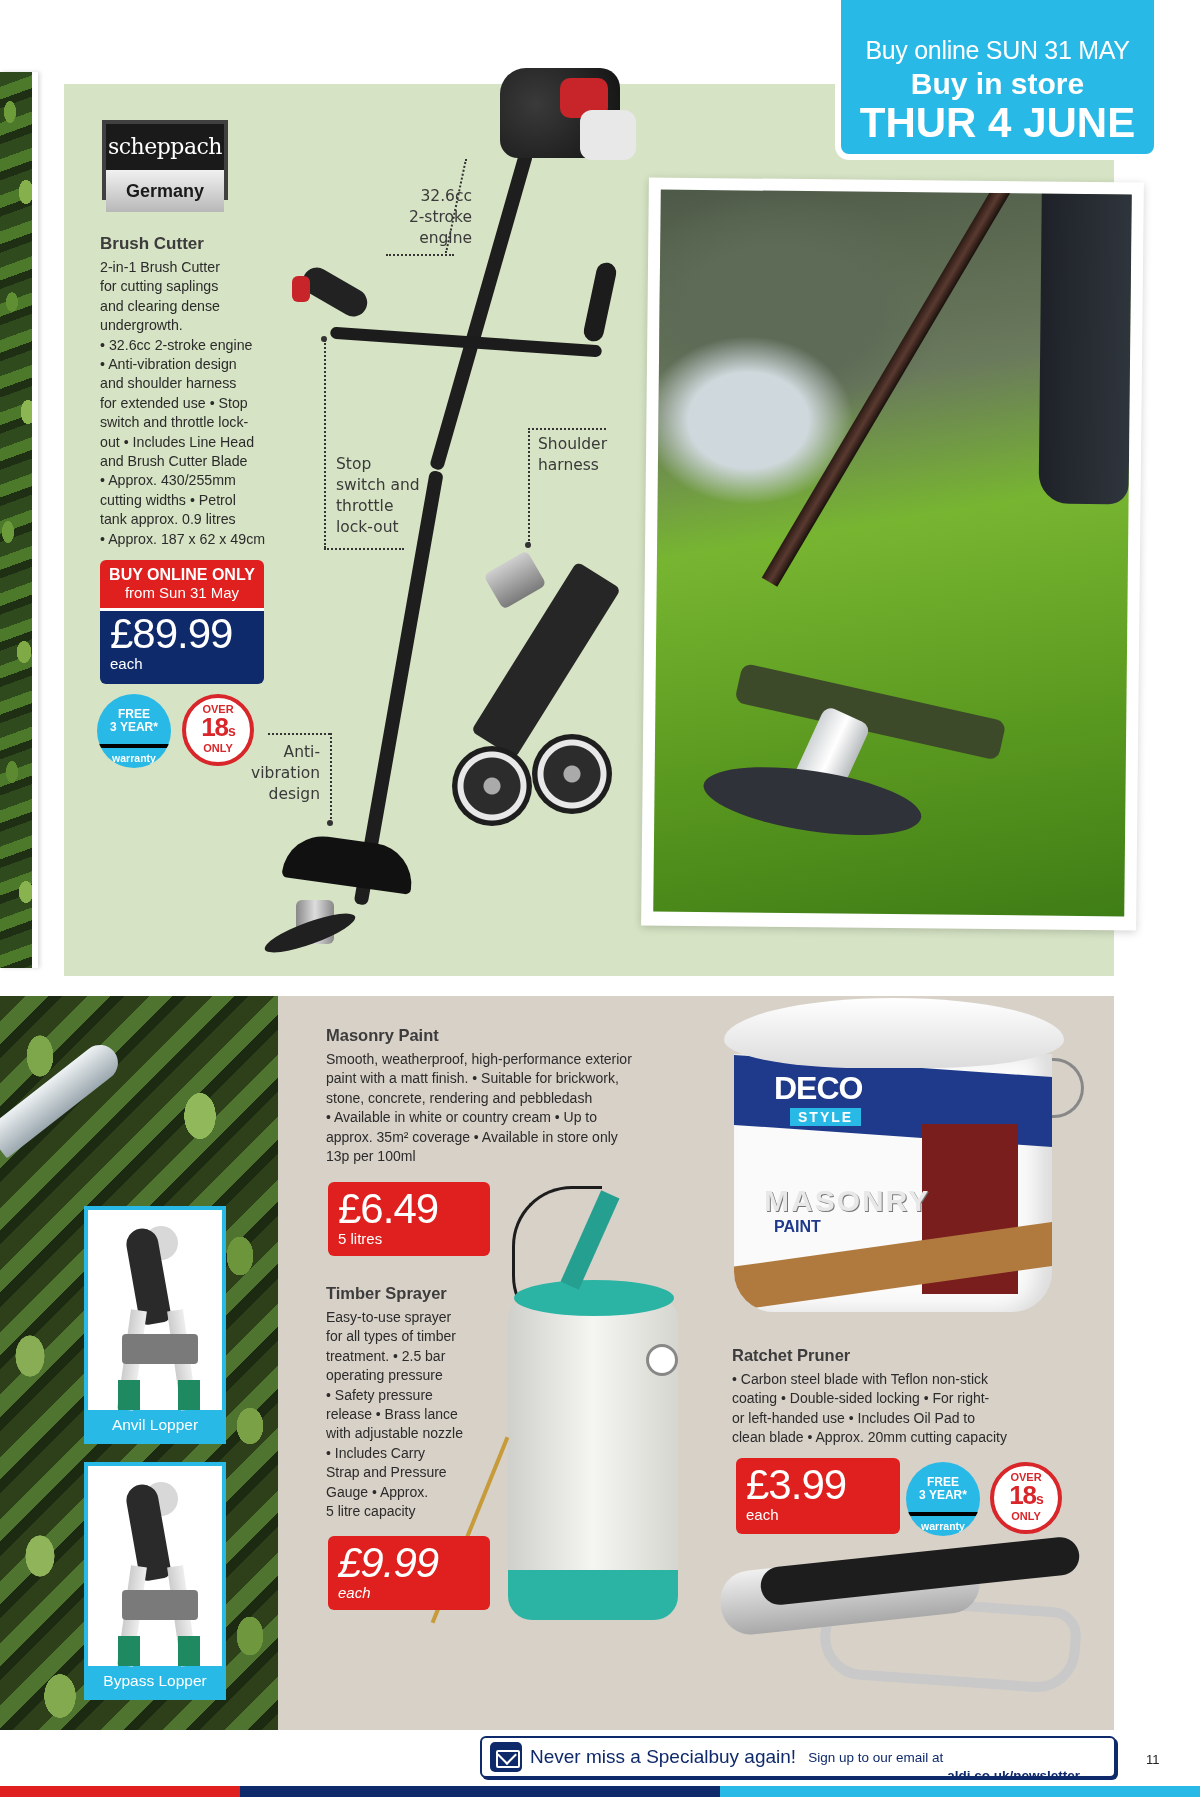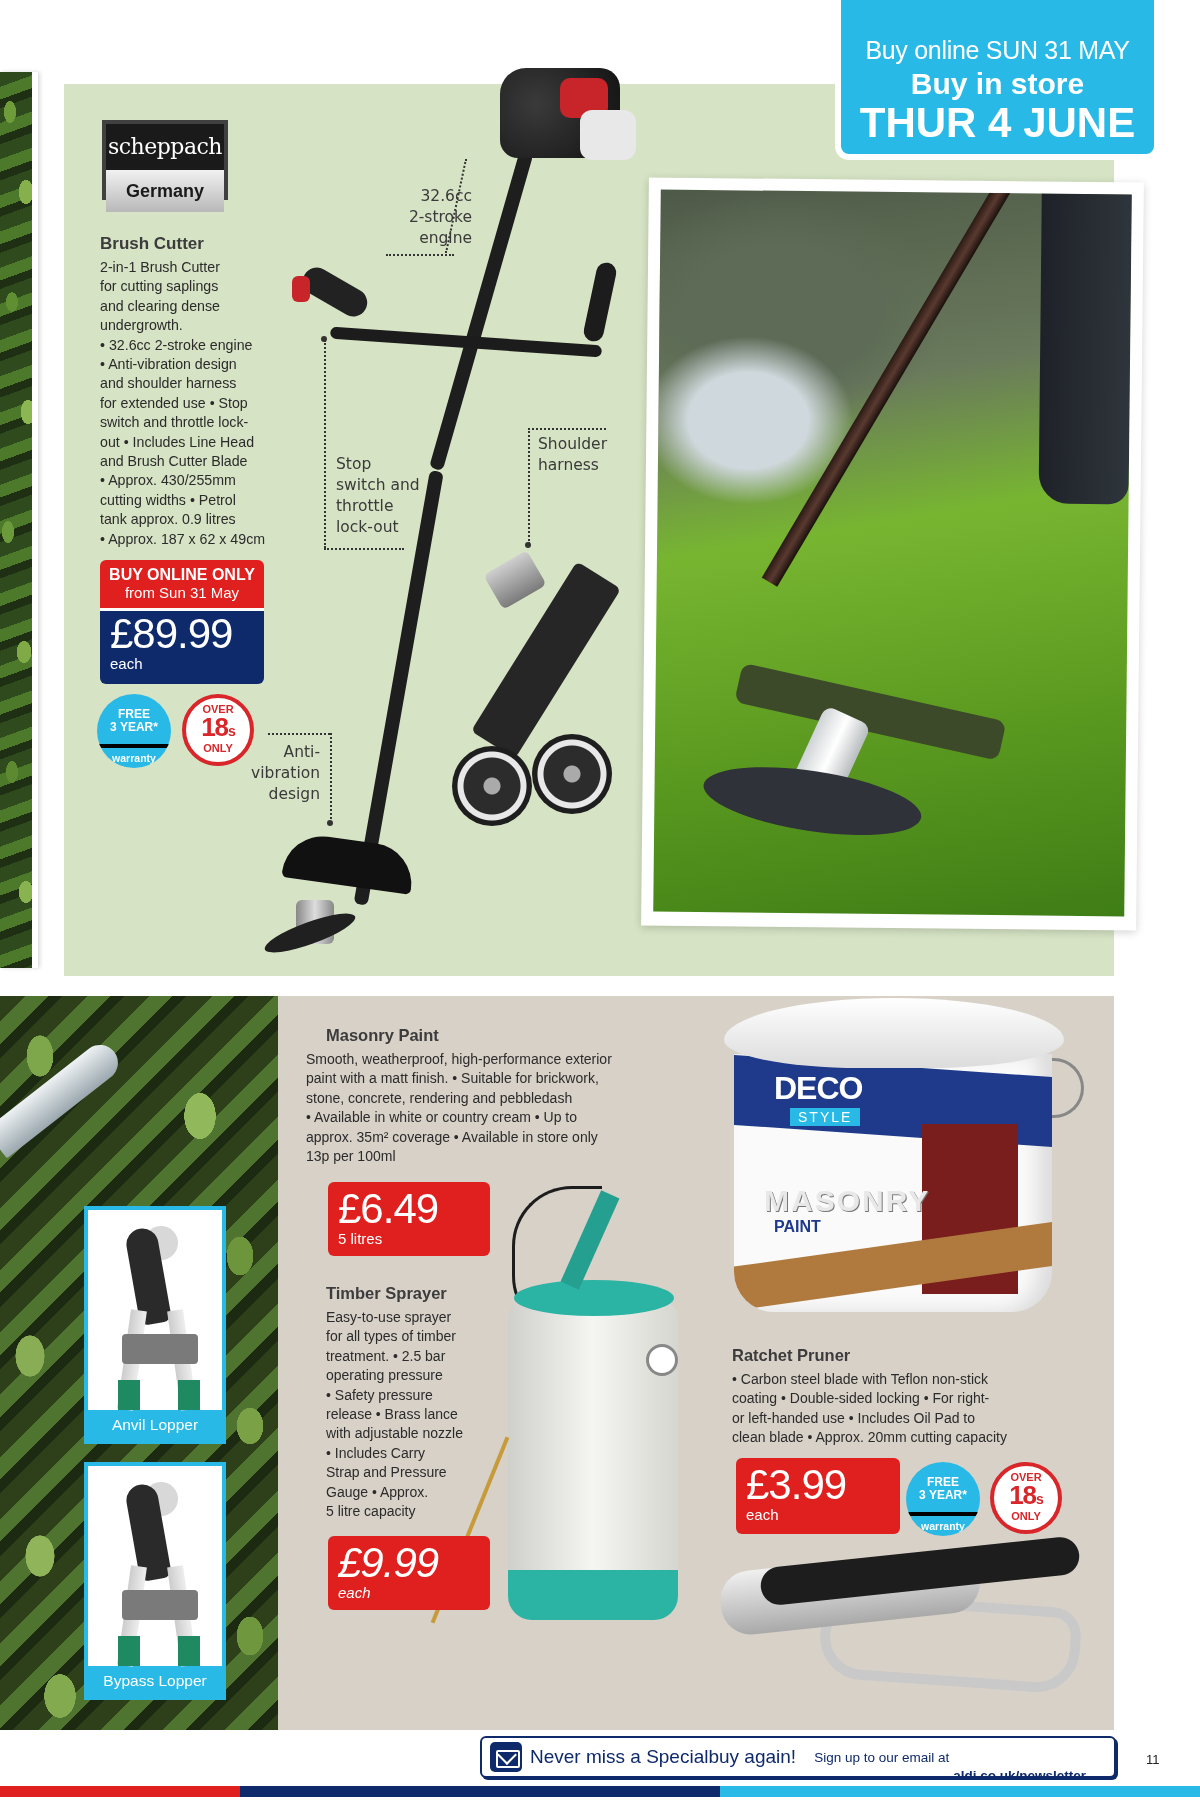--- a/index.html
+++ b/index.html
@@ -117,32 +117,32 @@
       linear-gradient(170deg, #4e5a48 0%, #6a7a5c 28%, #77b531 46%, #5e9d21 70%, #3f7d16 100%);
   }
   .scene .pole { position: absolute; left: 160px; top: -20px; width: 18px; height: 470px; background: linear-gradient(90deg,#2a1a14,#5a3a30,#1a100c); transform: rotate(30deg); transform-origin: top left; left: 340px; }
   .scene .leg { position: absolute; right: 0; top: 0; width: 90px; height: 310px; background: linear-gradient(90deg,#1e2228,#2f353c); border-radius: 0 0 20px 30px; }
   .scene .blade { position: absolute; left: 48px; top: 580px; width: 220px; height: 60px; background: #2f3238; border-radius: 50%; transform: rotate(8deg); }
   .scene .gearbox { position: absolute; left: 150px; top: 520px; width: 50px; height: 90px; background: linear-gradient(90deg,#cfd3d5,#ffffff,#b8bcbe); border-radius: 10px; transform: rotate(24deg); }
   .scene .guardbar { position: absolute; left: 80px; top: 500px; width: 270px; height: 40px; background: #3c4a2a; border-radius: 10px; transform: rotate(12deg); }
 
   
   .mp-title { left: 326px; top: 1026px; font-size: 16.5px; }
-  .mp-desc { left: 306px; top: 1050px; width: 360px; font-size: 14px; line-height: 19.4px; }
+  .mp-desc { left: 326px; top: 1050px; width: 360px; font-size: 14px; line-height: 19.4px; }
   .price-red { position: absolute; background: #e0201e; color: #ffffff; border-radius: 6px; padding-left: 10px; font-family: "Liberation Sans", sans-serif; }
   .price-red .price { font-size: 42px; line-height: 46px; letter-spacing: -1px; padding-top: 4px; }
   .price-red .unit { font-size: 15px; line-height: 14px; }
   .mp-price { left: 328px; top: 1182px; width: 162px; height: 74px; }
 
   .bucket { position: absolute; left: 724px; top: 998px; width: 360px; height: 322px; }
   .bucket .lid { position: absolute; left: 0; top: 0; width: 340px; height: 70px; background: linear-gradient(180deg,#ffffff,#dcdcdc); border-radius: 50% 50% 40% 40% / 60% 60% 40% 40%; }
   .bucket .body { position: absolute; left: 10px; top: 56px; width: 318px; height: 258px; background: #fafafa; border-radius: 0 0 40px 40px; overflow: hidden; box-shadow: inset -14px 0 20px rgba(0,0,0,0.12); }
   .bucket .band { position: absolute; left: 0; top: 12px; width: 100%; height: 70px; background: #1f3a8a; transform: skewY(4deg); }
   .bucket .deco { position: absolute; left: 40px; top: 16px; font-family: "Liberation Sans", sans-serif; font-weight: bold; color: #ffffff; font-size: 32px; letter-spacing: -1px; }
-  .bucket .style { position: absolute; left: 56px; top: 54px; background: #29b9e6; color: #ffffff; font-size: 14px; padding: 1px 8px; letter-spacing: 2px; font-family: "Liberation Sans", sans-serif; font-weight: normal; }
+  .bucket .style { position: absolute; left: 56px; top: 54px; background: #29b9e6; color: #ffffff; font-size: 14px; padding: 1px 8px; letter-spacing: 2px; font-family: "Liberation Sans", sans-serif; font-weight: bold; }
   .bucket .door { position: absolute; right: 34px; top: 70px; width: 96px; height: 170px; background: #7a1d1d; }
   .bucket .masonry { position: absolute; left: 30px; top: 130px; font-family: "Liberation Sans", sans-serif; font-weight: bold; color: #e8e8e8; text-shadow: 1px 1px 0 #777; font-size: 30px; letter-spacing: 2px; }
   .bucket .paint { position: absolute; left: 40px; top: 164px; font-family: "Liberation Sans", sans-serif; font-weight: bold; color: #1f3a8a; font-size: 16px; }
   .bucket .brown { position: absolute; left: -10px; bottom: 0; width: 120%; height: 44px; background: #b07a3e; transform: skewY(-8deg); transform-origin: left bottom; }
   .bucket .white { position: absolute; right: 60px; bottom: 60px; font-size: 11px; color: #222; font-family: "Liberation Sans", sans-serif; }
   .bucket .handle { position: absolute; right: 0; top: 60px; width: 40px; height: 60px; border: 3px solid #888; border-left: none; border-radius: 0 30px 30px 0; }
 
   
   .ts-title { left: 326px; top: 1284px; font-size: 16.5px; }
   .ts-desc { left: 326px; top: 1308px; width: 150px; font-size: 14px; line-height: 19.4px; }
@@ -174,21 +174,21 @@
   .lop-grip { position: absolute; left: 34px; top: 124px; width: 76px; height: 30px; background: #7a7a7a; border-radius: 4px; }
   .lop-green-l { position: absolute; left: 30px; top: 170px; width: 22px; height: 30px; background: #1f8a62; }
   .lop-green-r { position: absolute; left: 90px; top: 170px; width: 22px; height: 30px; background: #1f8a62; }
 
   
   .newsletter { position: absolute; left: 480px; top: 1736px; width: 636px; height: 42px; border: 2px solid #0f2a6b; border-radius: 6px; background: #ffffff; display: flex; align-items: center; padding-left: 8px; box-shadow: 2px 2px 0 #0f2a6b; }
   .nl-icon { width: 32px; height: 30px; background: #0f2a6b; border-radius: 5px; position: relative; flex: none; }
   .nl-icon::before { content: ""; position: absolute; left: 6px; top: 8px; width: 20px; height: 14px; border: 2px solid #ffffff; border-radius: 2px; }
   .nl-icon::after { content: ""; position: absolute; left: 10px; top: 6px; width: 12px; height: 12px; border-right: 2px solid #ffffff; border-bottom: 2px solid #ffffff; transform: rotate(45deg); }
   .nl-main { font-family: "Liberation Sans", sans-serif; font-size: 19px; color: #0f2a6b; margin-left: 8px; white-space: nowrap; }
-  .nl-sub { font-family: "Liberation Sans", sans-serif; font-size: 13.5px; color: #0f2a6b; margin-left: 18px; white-space: nowrap; }
+  .nl-sub { font-family: "Liberation Sans", sans-serif; font-size: 13.5px; color: #0f2a6b; margin-left: 12px; white-space: nowrap; }
   .nl-url { font-family: "Liberation Sans", sans-serif; font-size: 13.5px; font-weight: bold; color: #0f2a6b; margin-left: 4px; white-space: nowrap; margin-top: 36px; }
   .page-num { position: absolute; left: 1146px; top: 1752px; font-family: "Liberation Sans", sans-serif; font-size: 13px; color: #222; }
 
   .stripe { position: absolute; top: 1786px; height: 11px; }
 </style>
 </head>
 <body>
 
 <div class="hedge-top"></div>
 <div class="green-panel"></div>

